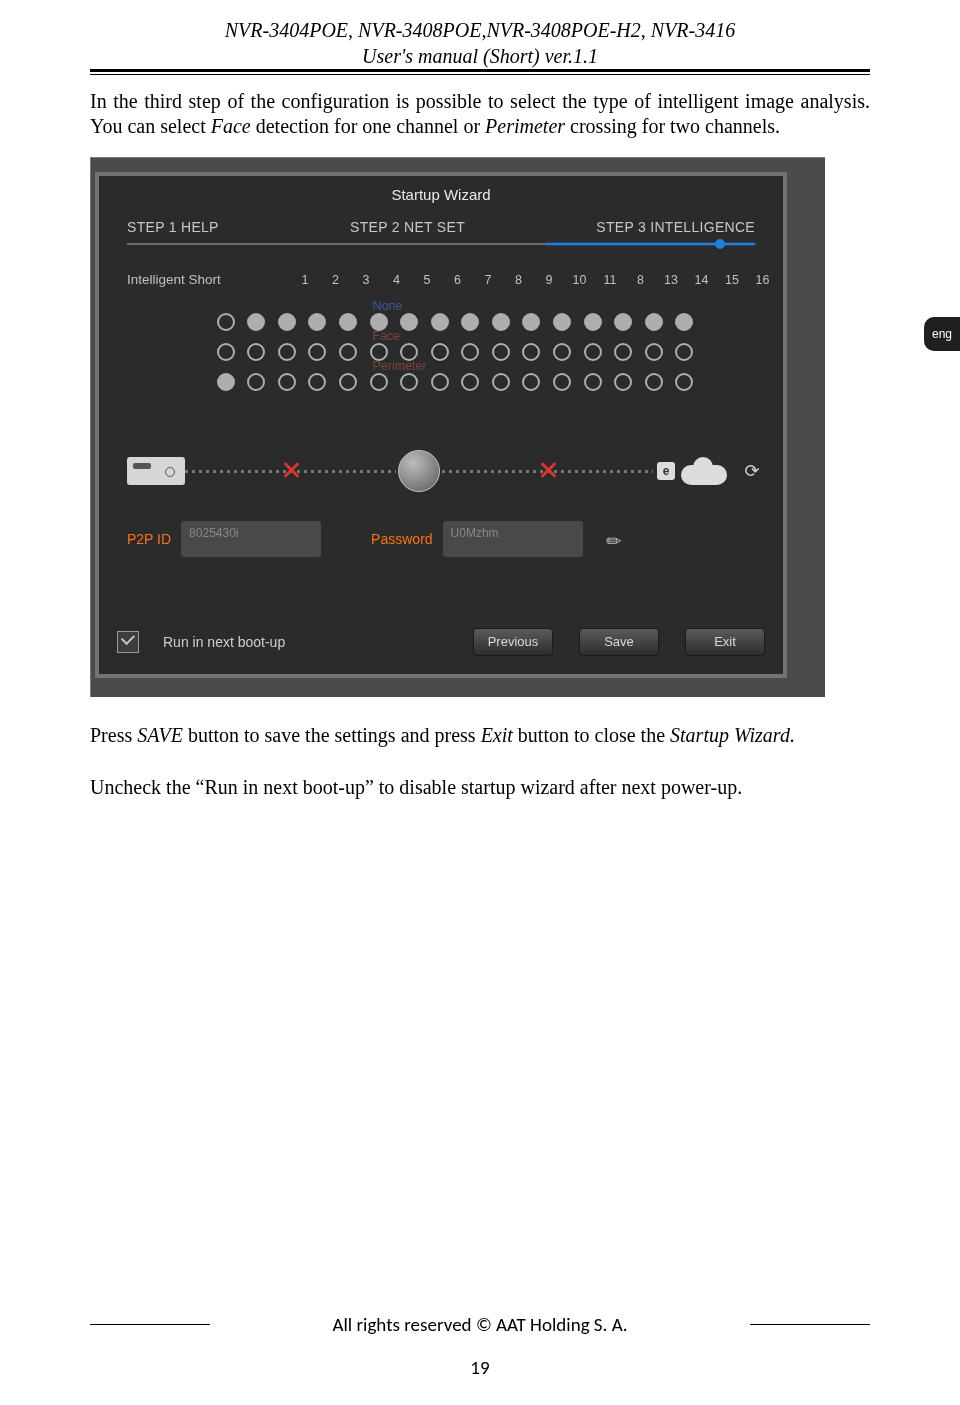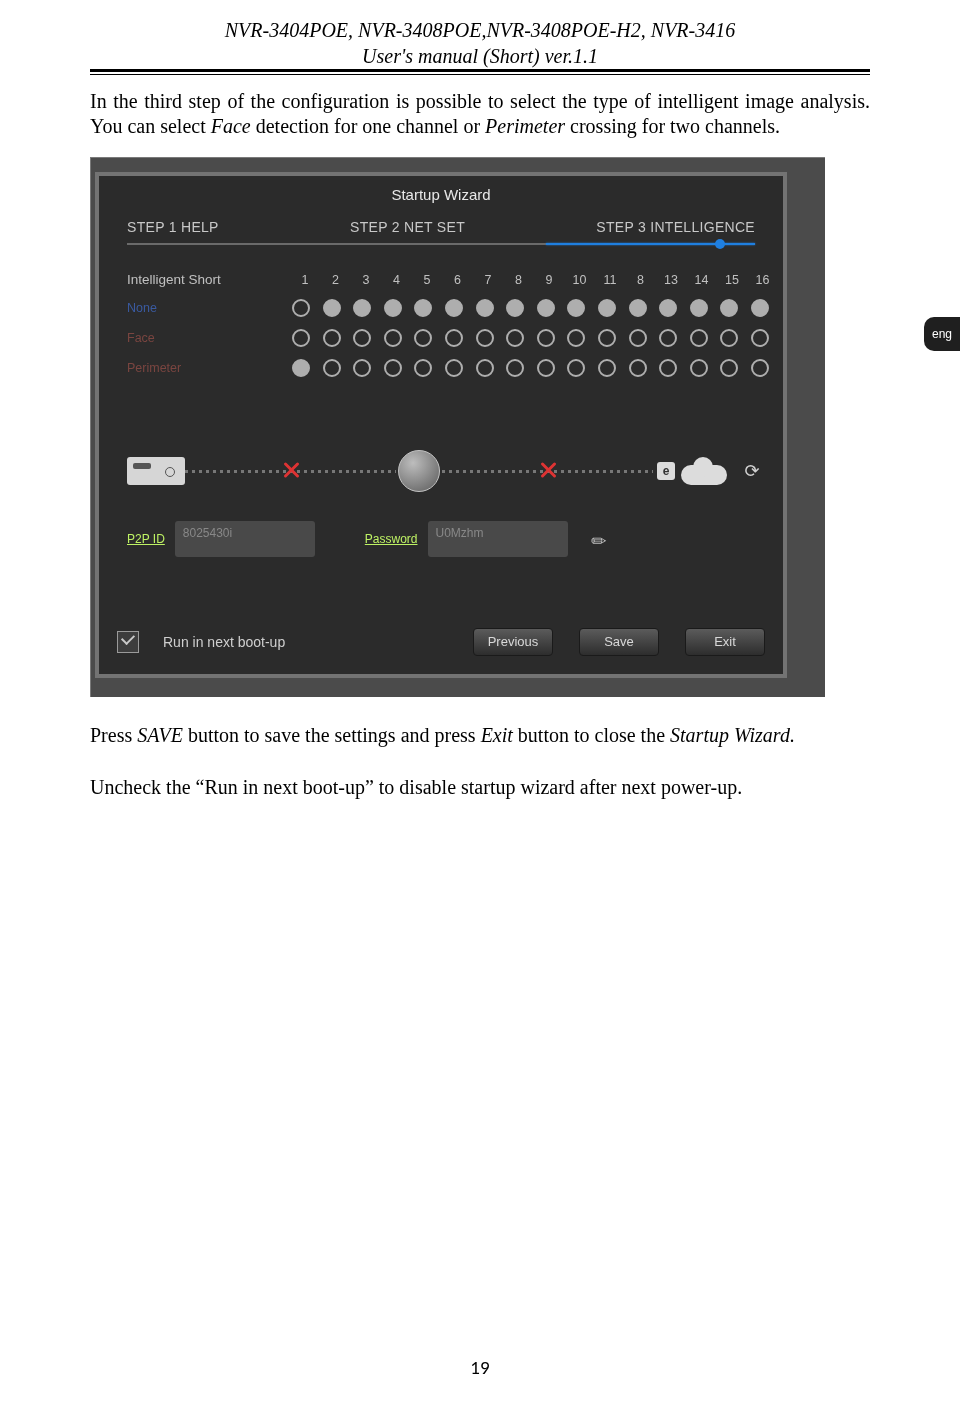--- a/index.html
+++ b/index.html
@@ -125,20 +125,21 @@
     left: 28px;
     top: 96px;
     color: #c0c0c0;
     font-size: 13.5px;
   }
   .radio-row {
     display: flex;
     align-items: center;
     padding: 6px 0 6px 28px;
     height: 30px;
+    flex-direction: column;
   }
   .row-label {
     width: 165px;
     font-size: 12.5px;
   }
   .row-label.none { color: #3a5aa0; }
   .row-label.face { color: #7a4540; }
   .row-label.perim { color: #7a4540; }
   .radio-dots {
     display: flex;
@@ -259,23 +260,22 @@
   .p2p-row {
     position: absolute;
     top: 345px;
     left: 28px;
     width: 636px;
     display: flex;
     align-items: center;
     gap: 10px;
   }
   .fld-label {
-    color: #bef264;
-    font-size: 12px;
-    text-decoration: underline;
+    color: #f97316;
+    font-size: 14px;
   }
   .fake-input {
     background: #494949;
     height: 36px;
     border-radius: 3px;
     padding: 0 8px;
     color: #888;
     font-size: 12px;
     line-height: 24px;
   }
@@ -518,14 +518,19 @@
 
   <p class="after-para">
     Press <i>SAVE</i> button to save the settings and press <i>Exit</i> button to close the <i>Startup Wizard.</i>
   </p>
   <p class="after-para">Uncheck the “Run in next boot-up” to disable startup wizard after next power-up.</p>
 </div>
 
 <div class="lang-tab">eng</div>
 
 <div class="footer-area">
+  <div class="footer-rule">
+    <div class="ln"></div>
+    <div class="ftext">All rights reserved © AAT Holding S. A.</div>
+    <div class="ln"></div>
+  </div>
   <div class="pagenum">19</div>
 </div>
 
 </body></html>

